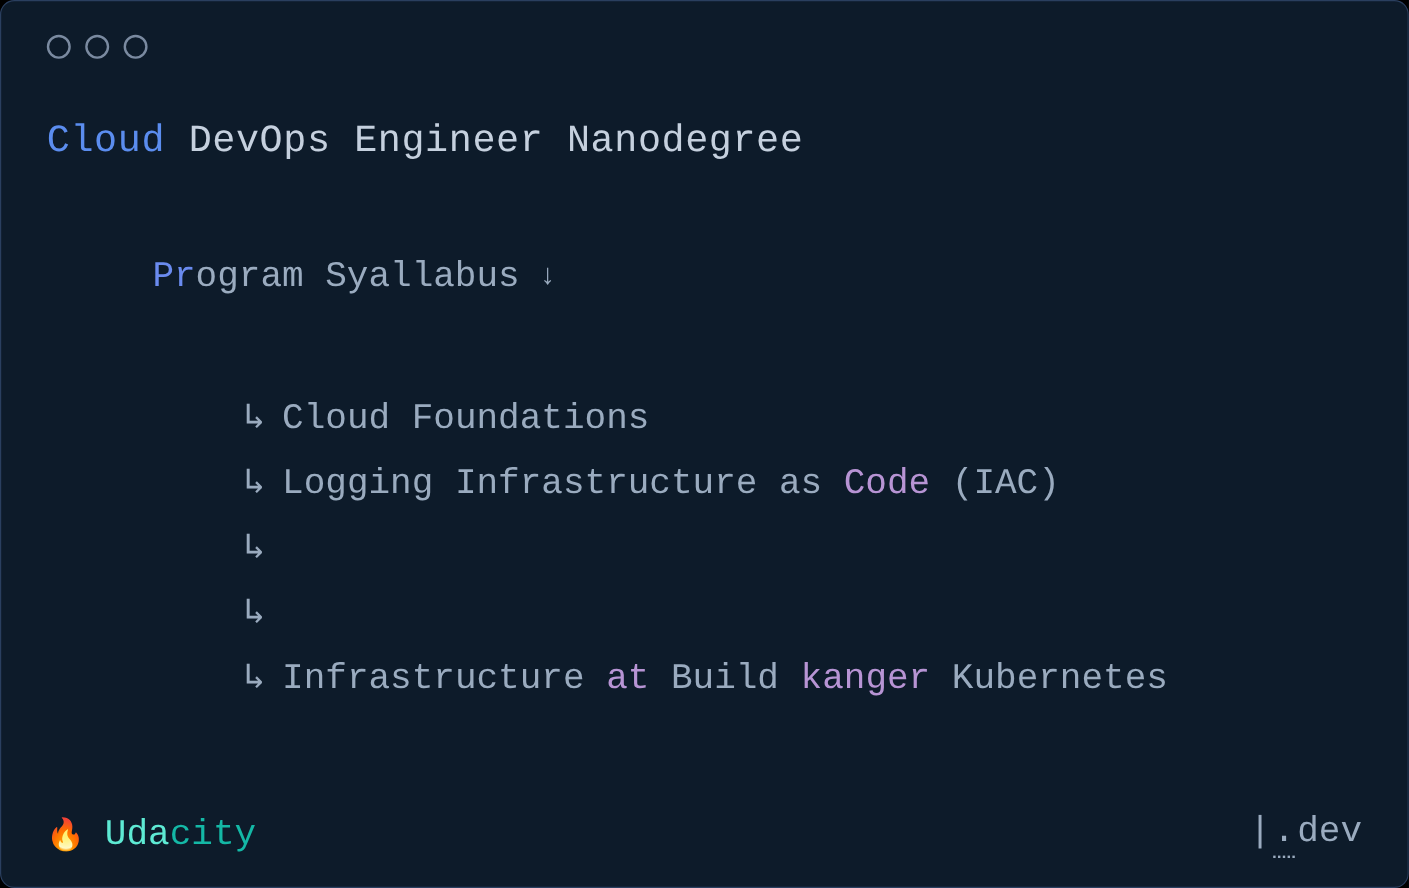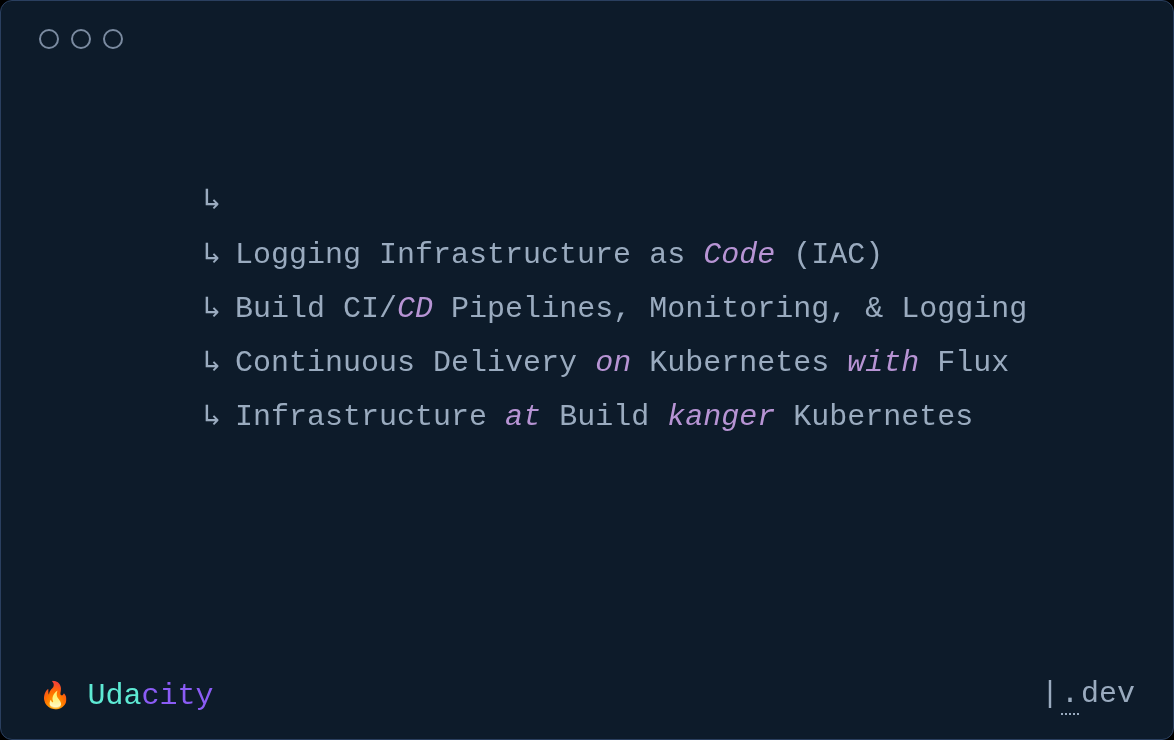--- a/index.html
+++ b/index.html
@@ -95,21 +95,20 @@
       gap: 14px;
       margin-bottom: 6px;
     }
 
     .item-arrow {
       color: #9aabbf;
     }
 
     .keyword {
       color: #b794d4;
-      font-style: italic;
     }
 
     .footer {
       position: absolute;
       bottom: 24px;
       left: 38px;
       right: 38px;
       display: flex;
       justify-content: space-between;
       align-items: center;
@@ -124,21 +123,21 @@
 
     .fire {
       font-size: 26px;
     }
 
     .brand-hl {
       color: #5eead4;
     }
 
     .brand-rest {
-      color: #8b5cf6;
+      color: #14b8a6;
     }
 
     .footer-right {
       color: #9aabbf;
       display: flex;
       align-items: baseline;
       gap: 0;
     }
 
     .dotted-dot {
@@ -151,38 +150,44 @@
 <body>
 
 <div class="window">
   <div class="titlebar">
     <div class="window-control"></div>
     <div class="window-control"></div>
     <div class="window-control"></div>
   </div>
 
   <div class="content">
+    <div class="title">
+      <span class="title-highlight">Cloud</span><span> DevOps Engineer Nanodegree</span>
+    </div>
 
     <div class="syllabus">
+      <div class="syllabus-header">
+        <span><span class="hl">Pr</span><span>ogram Syallabus</span></span>
+        <span class="arrow-down">↓</span>
+      </div>
 
       <div class="items">
       <div class="item">
             <span class="item-arrow">↳</span>
+            <span><span>Cloud Foundations</span></span>
           </div>
           <div class="item">
             <span class="item-arrow">↳</span>
             <span><span>Logging Infrastructure as </span><span class="keyword">Code</span><span> (IAC)</span></span>
           </div>
           <div class="item">
             <span class="item-arrow">↳</span>
-            <span><span>Build CI/</span><span class="keyword">CD</span><span> Pipelines, Monitoring, &amp; Logging</span></span>
-          </div>
-          <div class="item">
-            <span class="item-arrow">↳</span>
-            <span><span>Continuous Delivery </span><span class="keyword">on</span><span> Kubernetes </span><span class="keyword">with</span><span> Flux</span></span>
+          </div>
+          <div class="item">
+            <span class="item-arrow">↳</span>
           </div>
           <div class="item">
             <span class="item-arrow">↳</span>
             <span><span>Infrastructure </span><span class="keyword">at</span><span> Build </span><span class="keyword">kanger</span><span> Kubernetes</span></span>
           </div>
         </div>
     </div>
   </div>
 
   <div class="footer">

